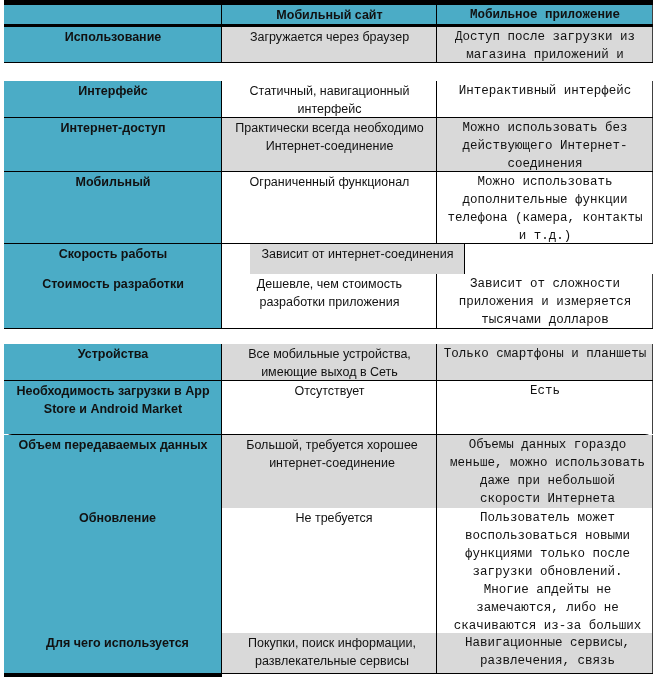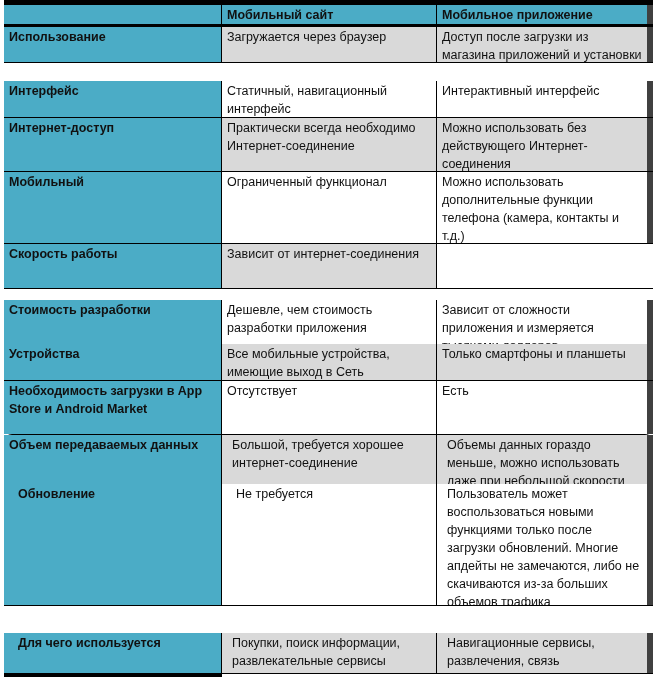--- a/index.html
+++ b/index.html
@@ -1,24 +1,24 @@
 <!DOCTYPE html>
 <html><head>
   <meta charset="utf-8">
   <style>
     html, body { margin: 0; padding: 0; background: #ffffff; }
     body { width: 656px; height: 679px; position: relative; overflow: hidden;
       font-family: "Liberation Sans", sans-serif; font-size: 12.5px; color: #111; }
     .table { position: absolute; left: 4px; top: 0; width: 649px; }
     .topbar { position: absolute; left: 4px; top: 0; width: 649px; height: 5px; background: #000; }
-    .row { position: absolute; left: 0; width: 649px; display: flex; box-sizing: border-box; border-bottom: 1px solid #000; }
+    .row { position: absolute; left: 0; width: 649px; display: flex; box-sizing: border-box; border-bottom: 1px solid #000; text-align: center; }
     .cell { box-sizing: border-box; padding: 1px 4px 0 5px; line-height: 18px; overflow: hidden; }
     .c0 { width: 218px; background: #4bacc6; font-weight: bold; border-right: 1px solid #000; }
     .c1 { width: 215px; border-right: 1px solid #000; }
-    .c2 { width: 216px; border-right: 6px solid #404040; }
+    .c2 { width: 216px; border-right: 1px solid #404040; font-family: Liberation Mono, monospace; }
     .row.header .cell { background: #4bacc6; font-weight: bold; }
     .row.header { border-bottom: 3px solid #000; }
     .row.shaded .c1, .row.shaded .c2 { background: #d9d9d9; }
     .row.plain .c1, .row.plain .c2 { background: #ffffff; }
     .indent { padding-left: 14px; }
     .indent-s { padding-left: 10px; }
     .bottombar { position: absolute; left: 4px; top: 673px; width: 218px; height: 4px; background: #000; }
   </style>
 </head>
 <body>
@@ -49,26 +49,26 @@
     <div class="cell c1">Практически всегда необходимо Интернет-соединение</div>
     <div class="cell c2">Можно использовать без действующего Интернет-соединения</div>
   </div>
 
   <div class="row plain" style="top:172px;height:72px;">
     <div class="cell c0">Мобильный</div>
     <div class="cell c1">Ограниченный функционал</div>
     <div class="cell c2">Можно использовать дополнительные функции телефона (камера, контакты и т.д.)</div>
   </div>
 
-  <div class="row shaded" style="top:244px;height:45px;">
+  <div class="row shaded" style="top:244px;height:45px;gap:28px;">
     <div class="cell c0">Скорость работы</div>
     <div class="cell c1">Зависит от интернет-соединения</div>
   </div>
 
-  <div class="row plain" style="top:300px;height:55px;">
+  <div class="row plain" style="top:274px;height:55px;">
     <div class="cell c0">Стоимость разработки</div>
     <div class="cell c1">Дешевле, чем стоимость разработки приложения</div>
     <div class="cell c2">Зависит от сложности приложения и измеряется тысячами долларов</div>
   </div>
 
   <div class="row shaded" style="top:344px;height:37px;">
     <div class="cell c0">Устройства</div>
     <div class="cell c1">Все мобильные устройства, имеющие выход в Сеть</div>
     <div class="cell c2">Только смартфоны и планшеты</div>
   </div>
@@ -78,21 +78,21 @@
     <div class="cell c1">Отсутствует</div>
     <div class="cell c2">Есть</div>
   </div>
 
   <div class="row shaded" style="top:435px;height:82px;border-radius:30px;">
     <div class="cell c0">Объем передаваемых данных</div>
     <div class="cell c1 indent-s">Большой, требуется хорошее интернет-соединение</div>
     <div class="cell c2 indent-s">Объемы данных гораздо меньше, можно использовать даже при небольшой скорости Интернета</div>
   </div>
 
-  <div class="row plain" style="top:484px;height:122px;">
+  <div class="row plain" style="top:508px;height:146px;">
     <div class="cell c0 indent">Обновление</div>
     <div class="cell c1 indent">Не требуется</div>
     <div class="cell c2 indent-s">Пользователь может воспользоваться новыми функциями только после загрузки обновлений. Многие апдейты не замечаются, либо не скачиваются из-за больших объемов трафика</div>
   </div>
 
   <div class="row shaded" style="top:633px;height:41px;">
     <div class="cell c0 indent">Для чего используется</div>
     <div class="cell c1 indent-s">Покупки, поиск информации, развлекательные сервисы</div>
     <div class="cell c2 indent-s">Навигационные сервисы, развлечения, связь</div>
   </div>

